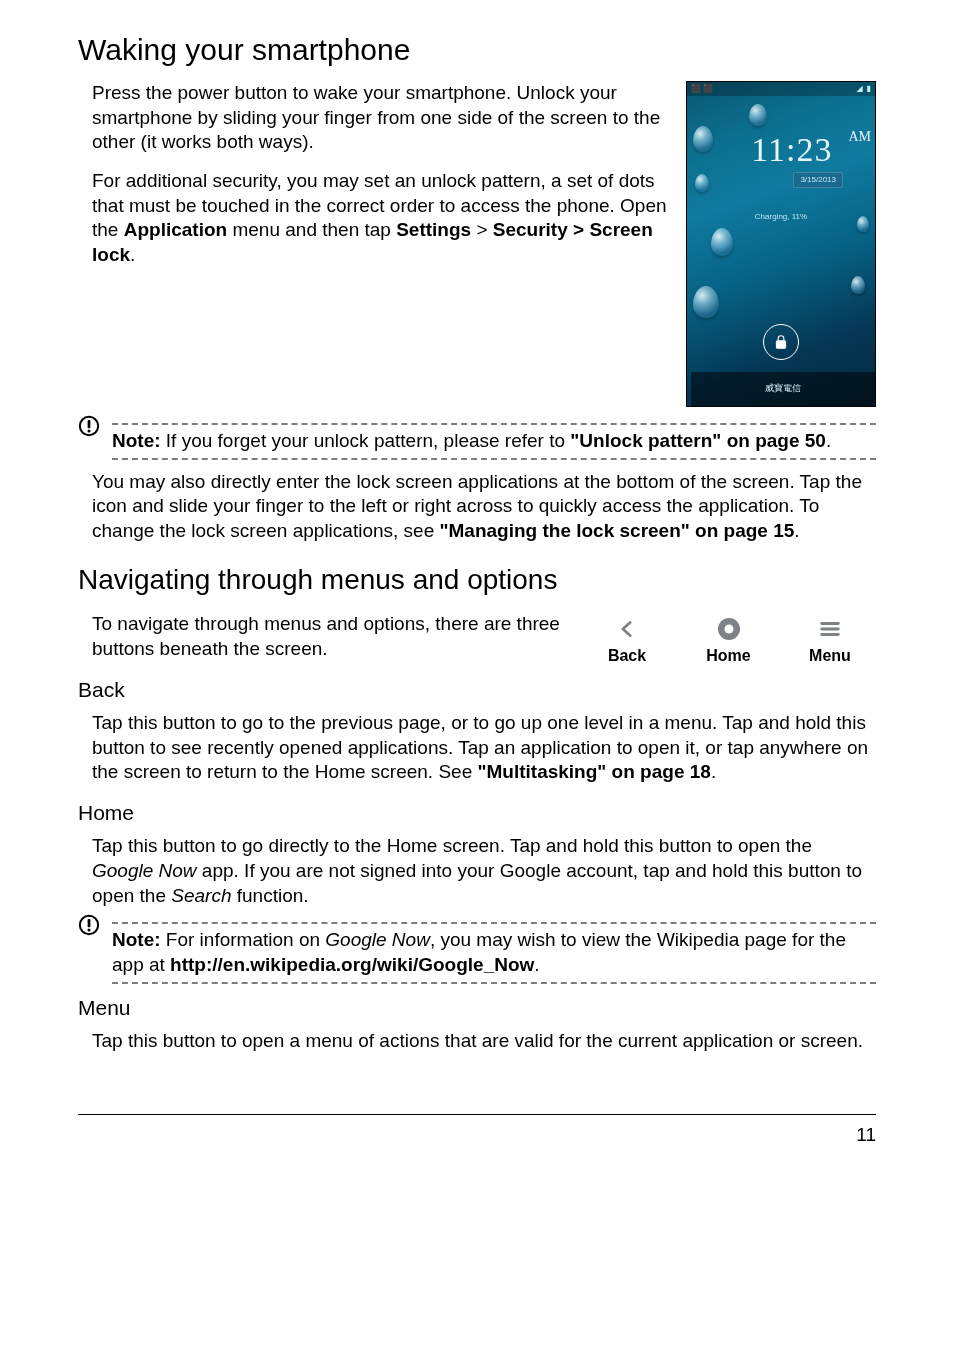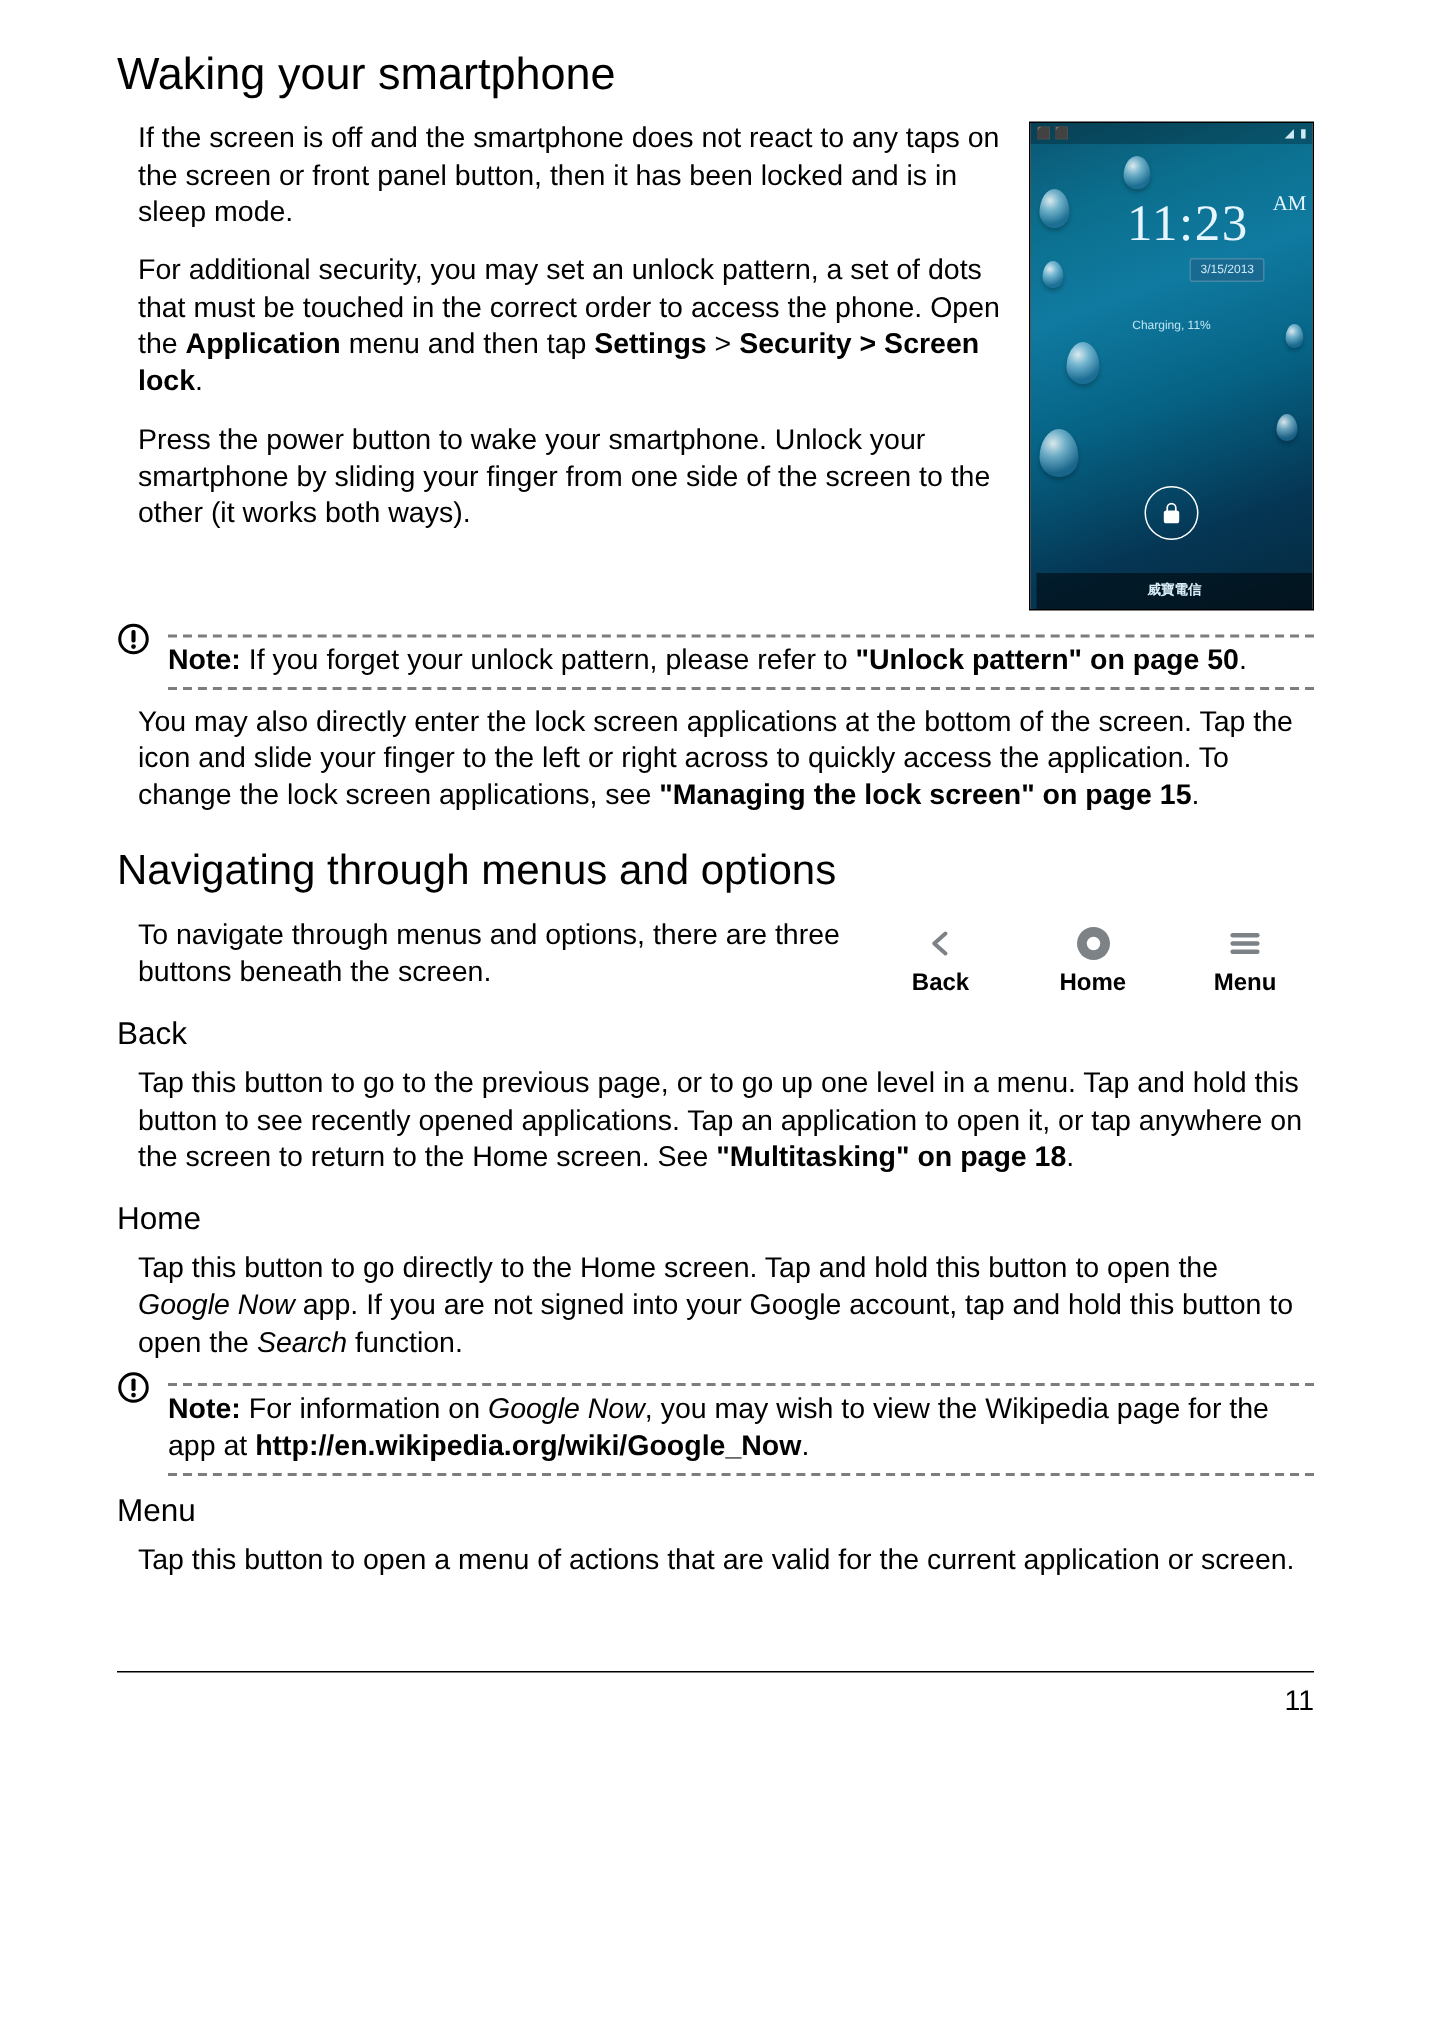--- a/index.html
+++ b/index.html
@@ -79,24 +79,24 @@
     position:absolute; top:130px; left:0; right:0;
     text-align:center; font-size:8px; color:#bfe5f5;
   }
   .ls-lock {
     position:absolute; bottom:46px; left:50%; transform:translateX(-50%);
     width:36px; height:36px; border:1.5px solid #fff; border-radius:50%;
     display:flex; align-items:center; justify-content:center;
   }
   .ls-lock svg { width:14px; height:16px; }
   .ls-carrier {
-    position:absolute; bottom:0; left:4px; right:0; height:24px;
+    position:absolute; bottom:0; left:4px; right:0; height:34px;
     background: rgba(0,0,0,0.5);
     display:flex; align-items:center; justify-content:center;
-    font-size:9px; color:#d9eef8;font-weight:bold;
+    font-size:9px; color:#d9eef8;
   }
 
   .note-block {
     margin: 6px 0 10px 0;
     position: relative;
     padding-left: 34px;
   }
   .note-block .note-icon {
     position:absolute; left:0; top:-8px;
     width:22px; height:22px;
@@ -166,25 +166,24 @@
     <div class="ls-charging">Charging, 11%</div>
     <div class="ls-lock">
       <svg viewBox="0 0 24 28" fill="none" stroke="#fff" stroke-width="2">
         <rect x="4" y="12" width="16" height="13" rx="2" fill="#fff"></rect>
         <path d="M7 12 V8 a5 5 0 0 1 10 0 V12"></path>
       </svg>
     </div>
     <div class="ls-carrier">威寶電信</div>
   </div>
 
-  <p class="body-text" style="margin-right:200px;">If the screen is off and the smartphone does not react to any taps on the screen or front panel button, then it has been locked and is in sleep mode.</p>
+  <p class="body-text" style="margin-right:200px;">Press the power button to wake your smartphone. Unlock your smartphone by sliding your finger from one side of the screen to the other (it works both ways).</p>
   <p class="body-text" style="margin-right:200px;">
     <span>For additional security, you may set an unlock pattern, a set of dots that must be touched in the correct order to access the phone. Open the </span><b>Application</b><span> menu and then tap </span><b>Settings</b><span> &gt; </span><b>Security &gt; Screen lock</b><span>.</span>
   </p>
-  <p class="body-text" style="margin-right:200px;">Press the power button to wake your smartphone. Unlock your smartphone by sliding your finger from one side of the screen to the other (it works both ways).</p>
 </div>
 
 <div class="note-block">
   <div class="note-icon">
     <svg viewBox="0 0 24 24" width="22" height="22">
       <circle cx="12" cy="12" r="10" fill="none" stroke="#000" stroke-width="2.2"></circle>
       <rect x="10.5" y="5.5" width="3" height="9" rx="1.2" fill="#000"></rect>
       <circle cx="12" cy="17.5" r="1.7" fill="#000"></circle>
     </svg>
   </div>

